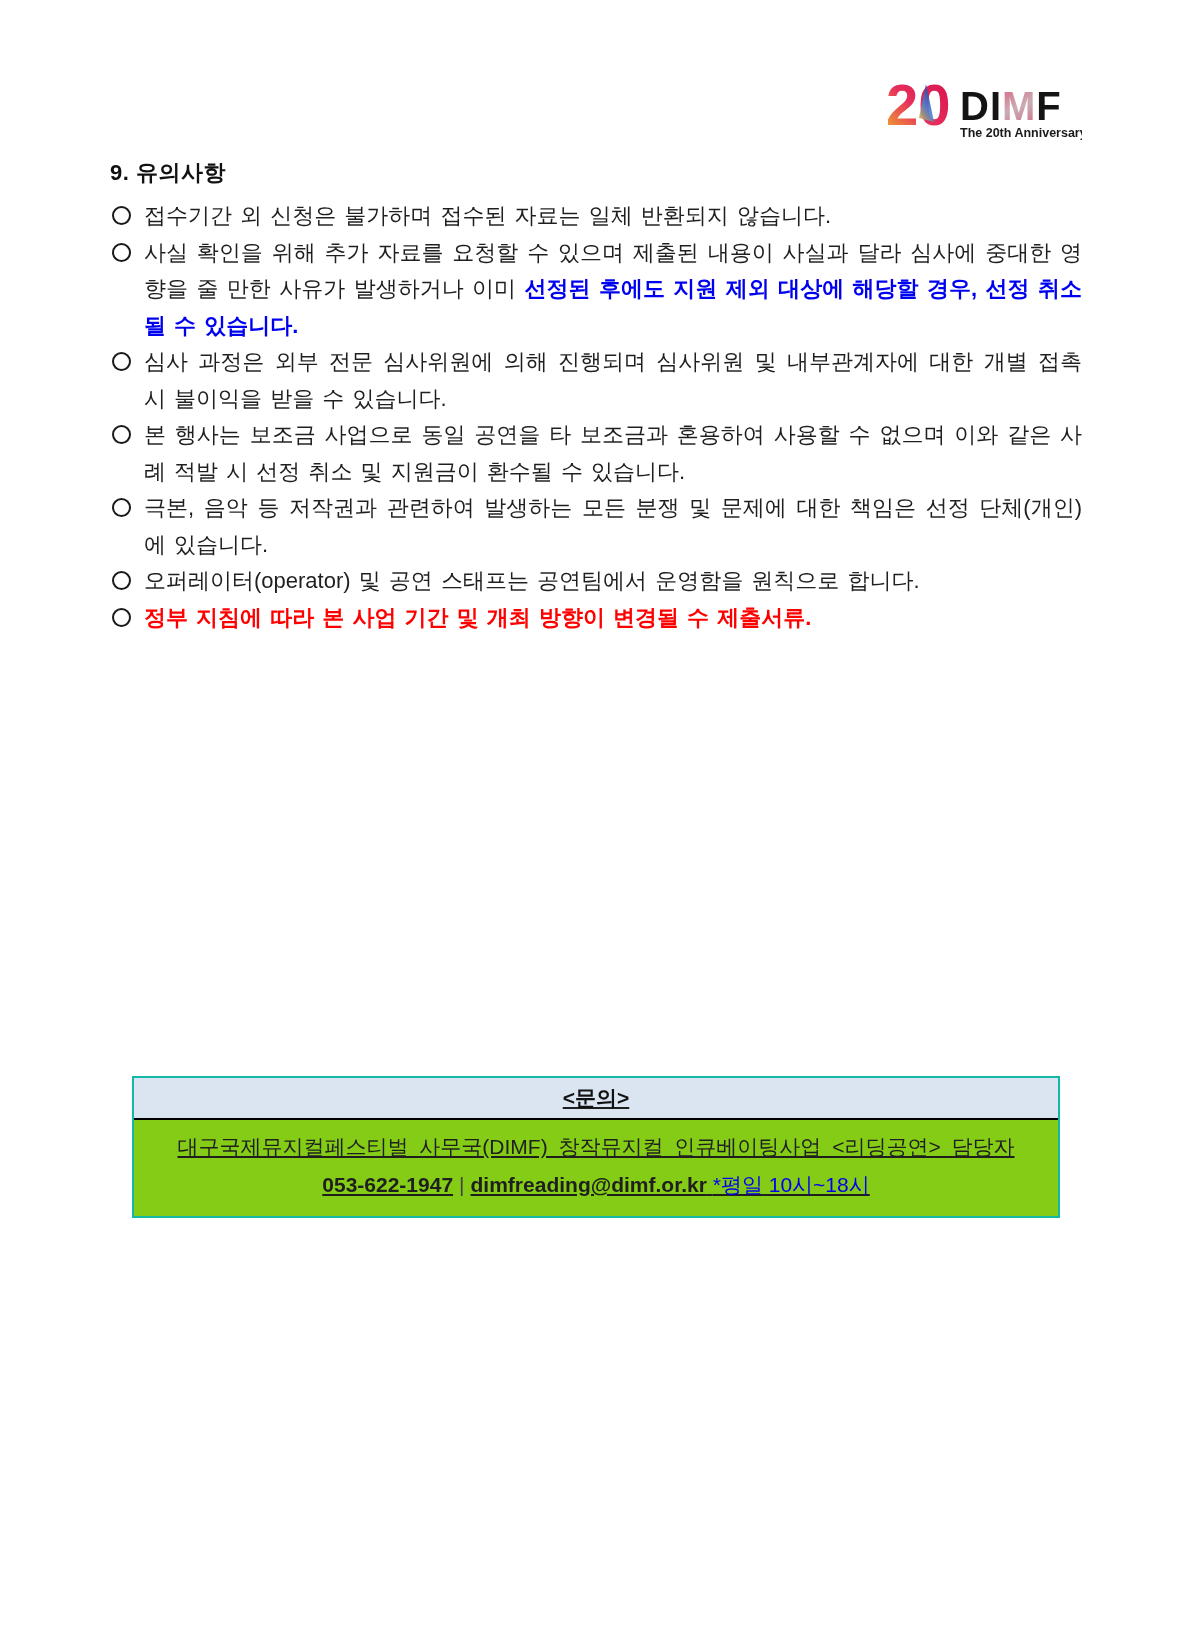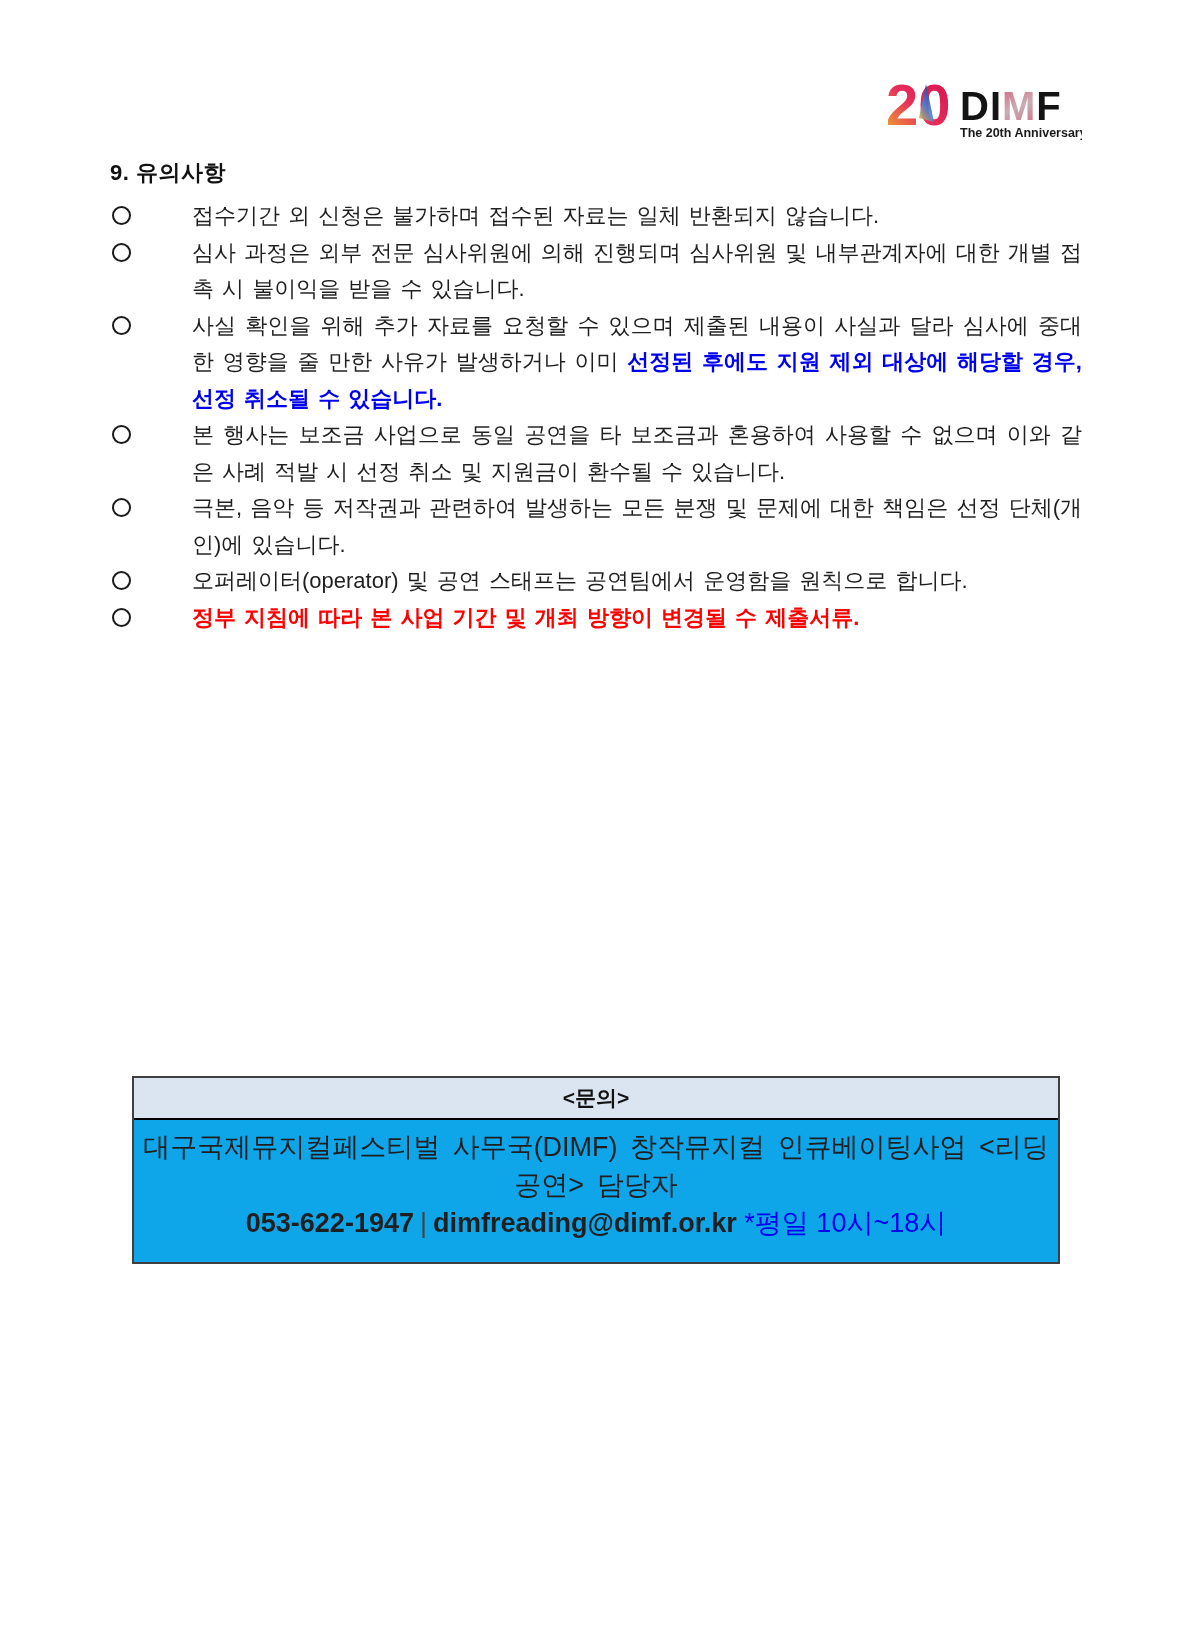--- a/index.html
+++ b/index.html
@@ -21,21 +21,21 @@
     height: 72px;
   }
   .page-heading {
     font-size: 22px;
     font-weight: bold;
     color: #111111;
     margin: 16px 0 10px 0;
     letter-spacing: 0.5px;
   }
   .notices { }
-  .notice-item { display: flex; align-items: flex-start; gap: 48px; }
+  .notice-item { display: flex; align-items: flex-start; }
   .bullet {
     flex: 0 0 auto;
     width: 19px;
     height: 19px;
     border: 2px solid #1a1a1a;
     border-radius: 50%;
     margin: 8px 13px 0 2px;
     box-sizing: border-box;
     background: transparent;
   }
@@ -47,36 +47,37 @@
     text-align: justify;
     word-spacing: 2px;
     color: #1f1f1f;
   }
   .seg { }
   .seg-blue { color: #0000f0; font-weight: bold; }
   .seg-red  { color: #ff0000; font-weight: bold; }
   .contact-box {
     margin: 440px auto 0 auto;
     width: 924px;
-    border: 2px solid #404040;
-    background: #0ea5e9;
+    border: 2px solid #14b8a6;
+    background: #84cc16;
+    text-decoration: underline;
   }
   .contact-header {
     background: #dbe5f1;
     border-bottom: 2px solid #000000;
     text-align: center;
     font-weight: bold;
     font-size: 21px;
     color: #111111;
     padding: 6px 0;
   }
   .contact-body {
     text-align: center;
-    padding: 8px 0 20px 0;
-    font-size: 27px;
+    padding: 8px 0 12px 0;
+    font-size: 21px;
     line-height: 38px;
     color: #1f1f1f;
   }
   .contact-line1 { word-spacing: 5px; }
   .strong { font-weight: bold; }
   .hours { color: #0000f0; }
   .sep { padding: 0 6px; color: #444; }
 </style>
 </head>
 <body>
@@ -114,26 +115,26 @@
   <div class="notices">
 
     <div class="notice-item">
       <span class="bullet"></span>
       <p class="notice-text"><span class="seg">접수기간 외 신청은 불가하며 접수된 자료는 일체 반환되지 않습니다.</span></p>
     </div>
 
 
     <div class="notice-item">
       <span class="bullet"></span>
-      <p class="notice-text"><span class="seg">심사 과정은 외부 전문 심사위원에 의해 진행되며 심사위원 및 내부관계자에 대한 개별 접촉 시 불이익을 받을 수 있습니다.</span></p>
+      <p class="notice-text"><span class="seg">사실 확인을 위해 추가 자료를 요청할 수 있으며 제출된 내용이 사실과 달라 심사에 중대한 영향을 줄 만한 사유가 발생하거나 이미 </span><span class="seg-blue">선정된 후에도 지원 제외 대상에 해당할 경우, 선정 취소될 수 있습니다.</span></p>
     </div>
 
     <div class="notice-item">
       <span class="bullet"></span>
-      <p class="notice-text"><span class="seg">사실 확인을 위해 추가 자료를 요청할 수 있으며 제출된 내용이 사실과 달라 심사에 중대한 영향을 줄 만한 사유가 발생하거나 이미 </span><span class="seg-blue">선정된 후에도 지원 제외 대상에 해당할 경우, 선정 취소될 수 있습니다.</span></p>
+      <p class="notice-text"><span class="seg">심사 과정은 외부 전문 심사위원에 의해 진행되며 심사위원 및 내부관계자에 대한 개별 접촉 시 불이익을 받을 수 있습니다.</span></p>
     </div>
 
 
     <div class="notice-item">
       <span class="bullet"></span>
       <p class="notice-text"><span class="seg">본 행사는 보조금 사업으로 동일 공연을 타 보조금과 혼용하여 사용할 수 없으며 이와 같은 사례 적발 시 선정 취소 및 지원금이 환수될 수 있습니다.</span></p>
     </div>
 
     <div class="notice-item">
       <span class="bullet"></span>

